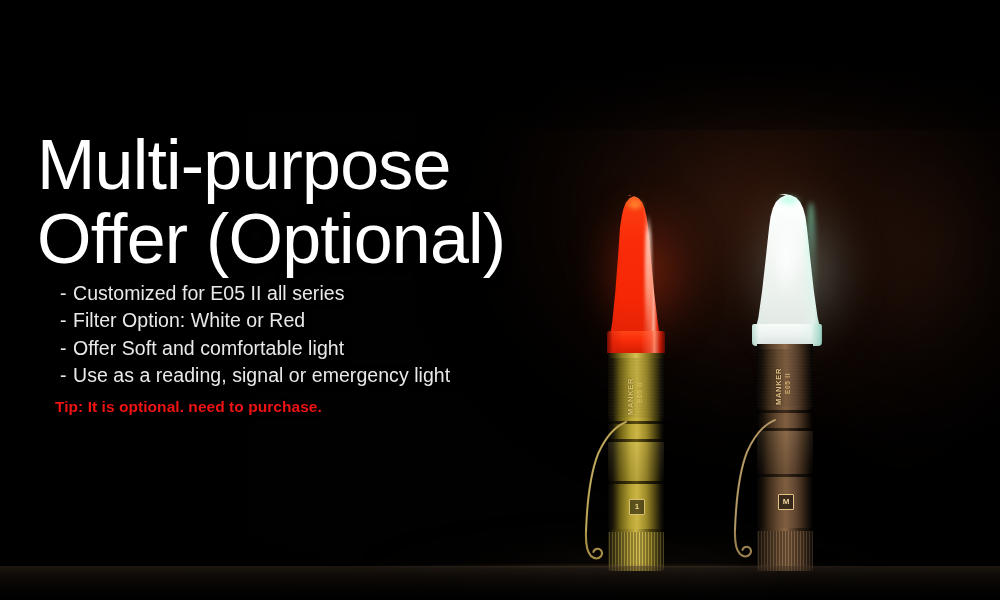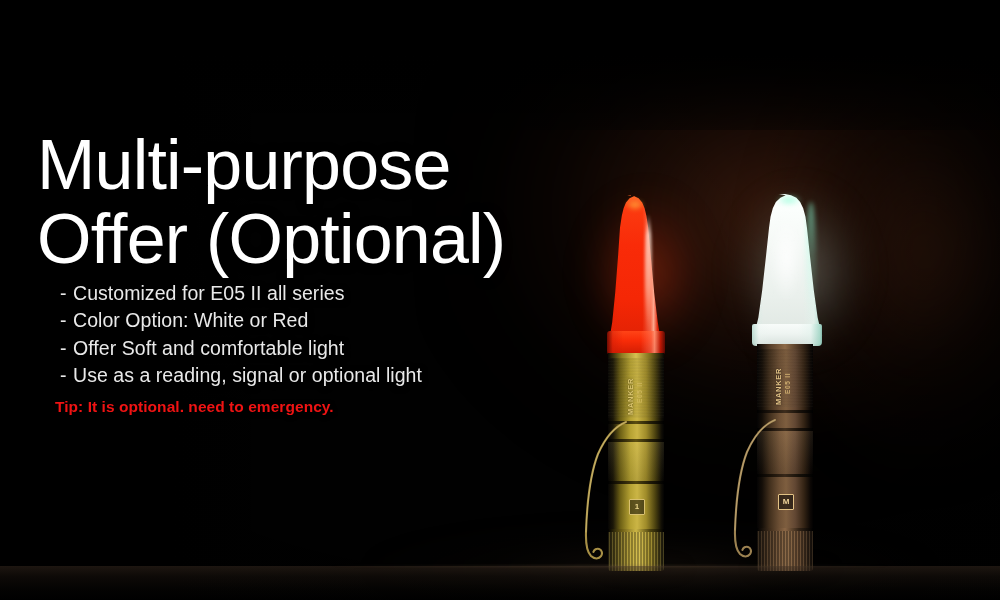--- a/index.html
+++ b/index.html
@@ -354,21 +354,21 @@
 
   <div class="surface"></div>
   <div class="surface-line"></div>
 
   <div class="copy">
     <div class="headline">Multi-purpose
 Offer (Optional)</div>
 
     <ul class="bullets">
       <li><span class="dash">-</span><span>Customized for E05 II all series</span></li>
-      <li><span class="dash">-</span><span>Color Option: White or Red</span></li>
+      <li><span class="dash">-</span><span>Filter Option: White or Red</span></li>
       <li><span class="dash">-</span><span>Offer Soft and comfortable light</span></li>
-      <li><span class="dash">-</span><span>Use as a reading, signal or optional light</span></li>
+      <li><span class="dash">-</span><span>Use as a reading, signal or emergency light</span></li>
     </ul>
 
-    <div class="tip">Tip: It is optional. need to emergency.</div>
+    <div class="tip">Tip: It is optional. need to purchase.</div>
   </div>
 
 </div>
 
 </body></html>

